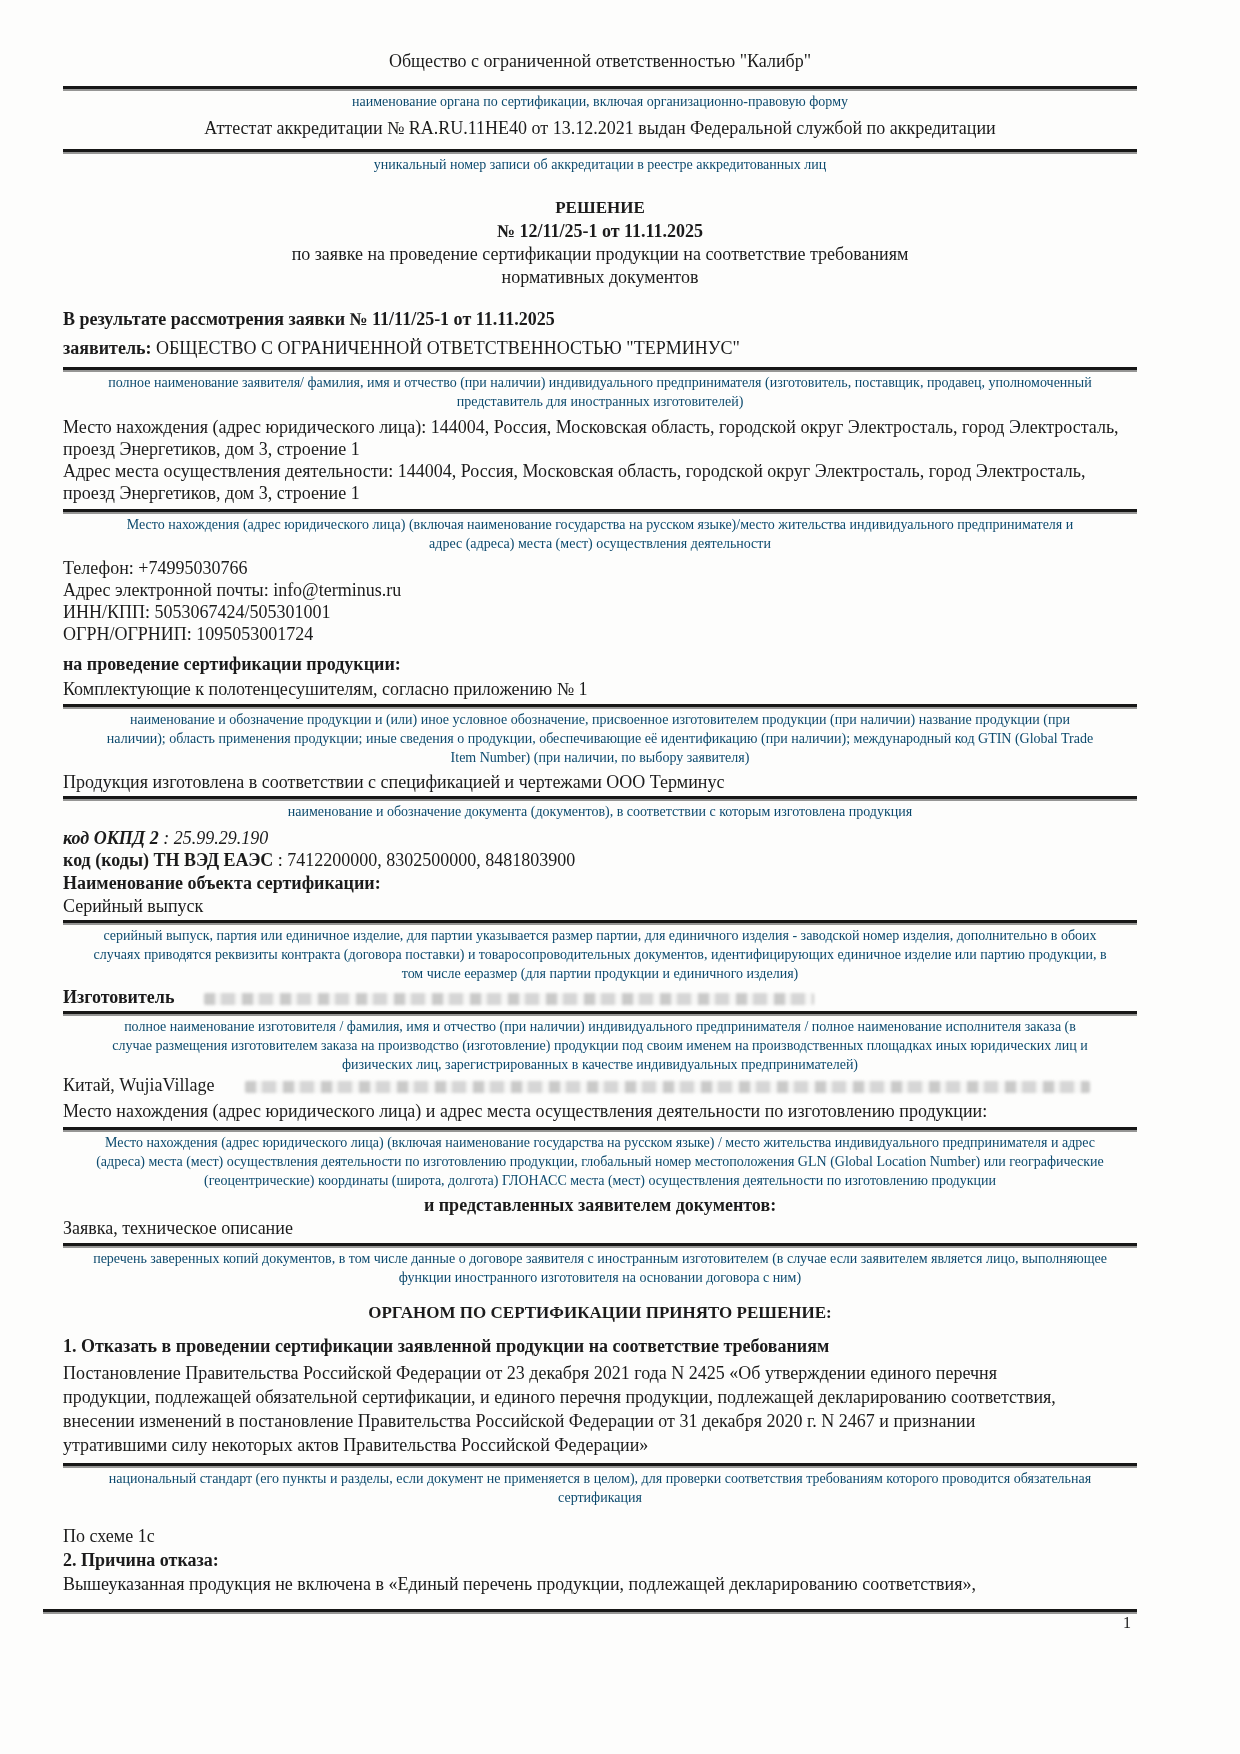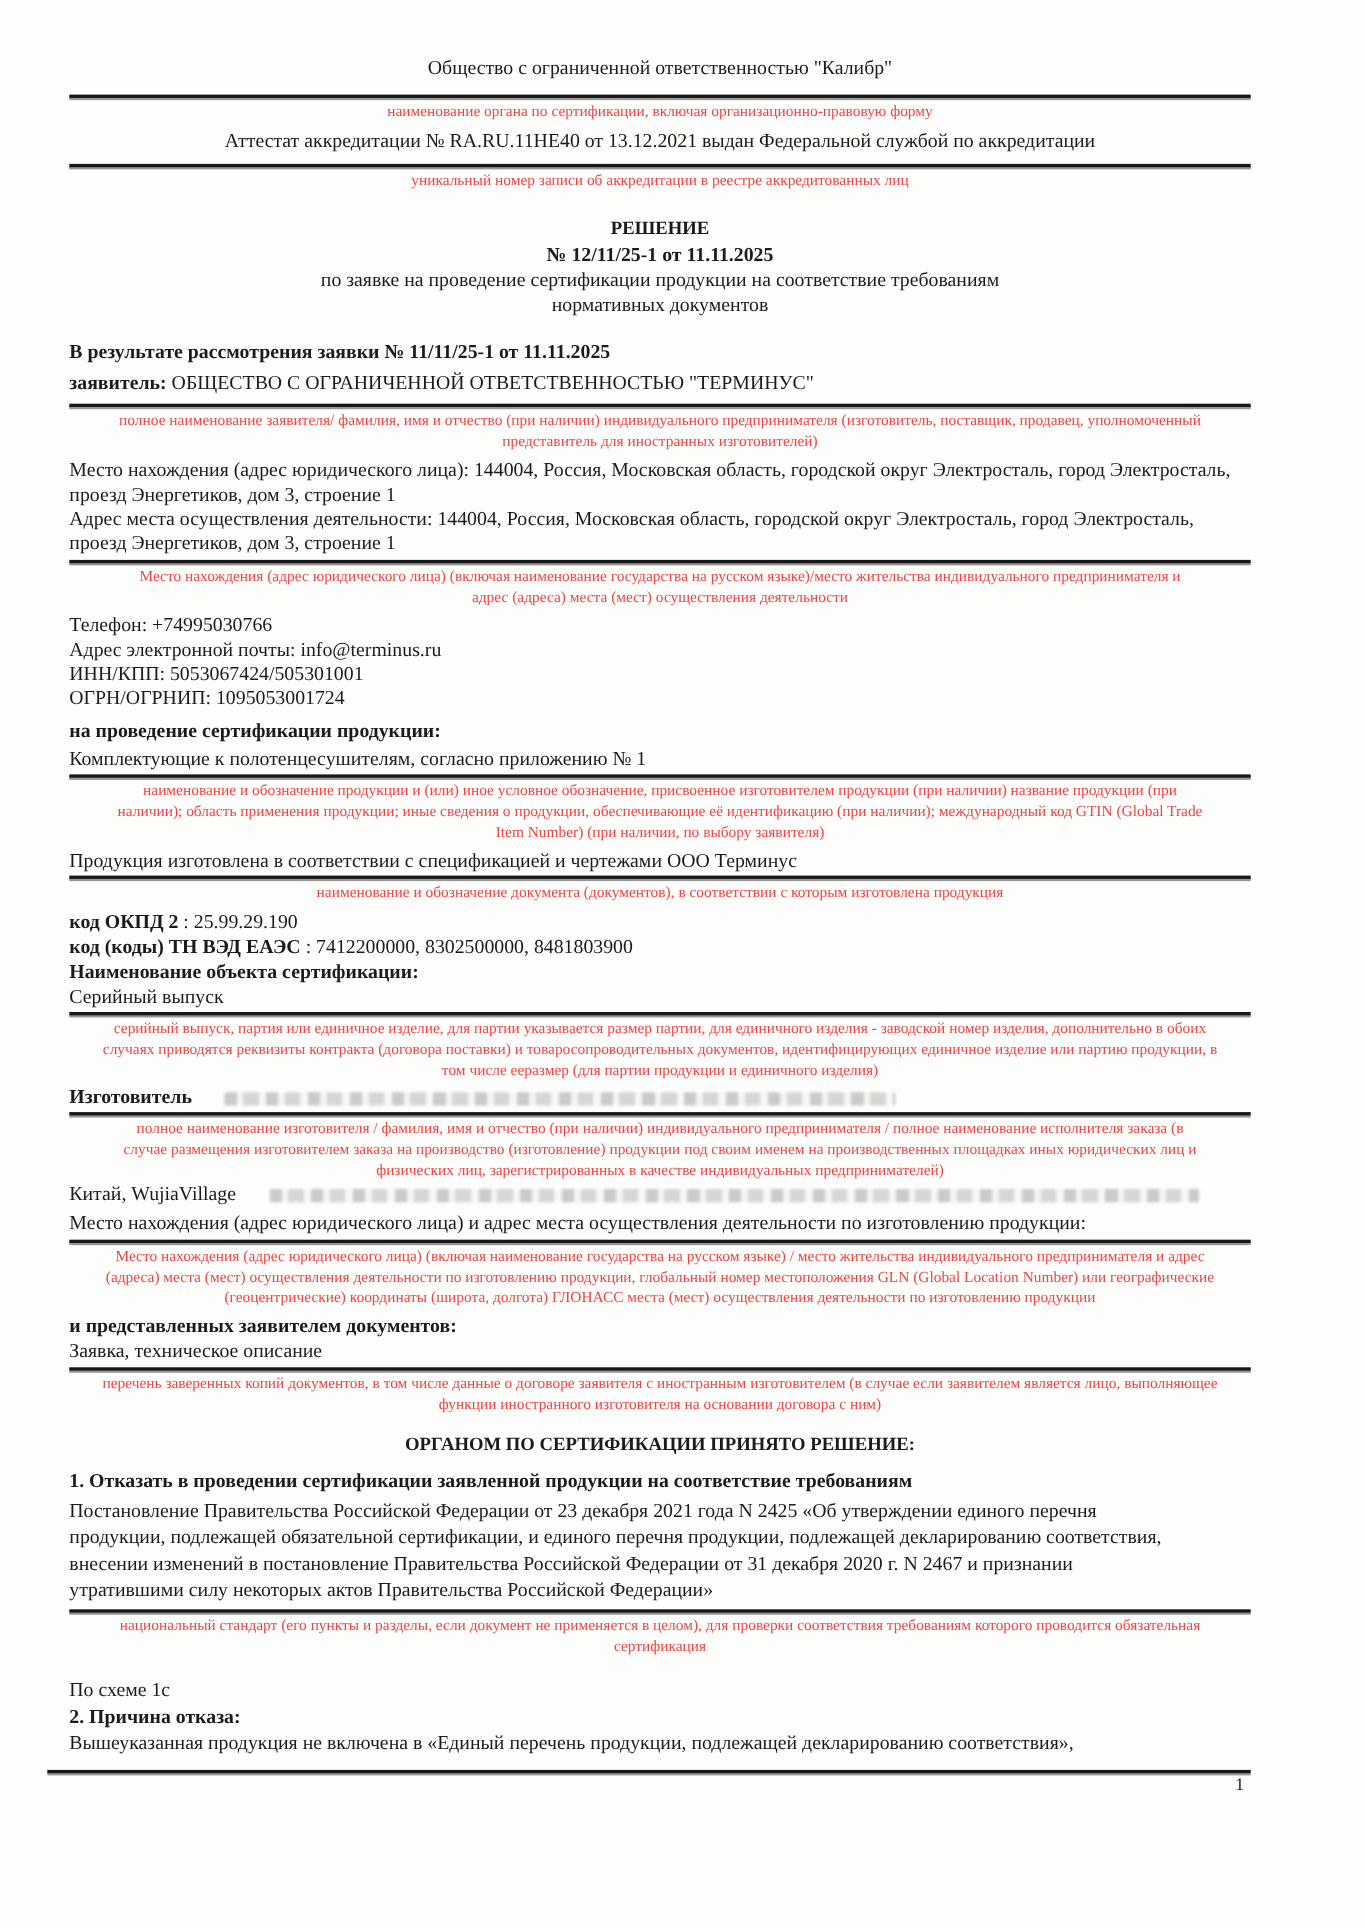--- a/index.html
+++ b/index.html
@@ -8,21 +8,21 @@
     width:1240px;height:1754px;
     background:#fdfdfc;
     font-family:"Liberation Serif","DejaVu Serif",serif;
     color:#1b1b1b;
     overflow:hidden;
   }
   .content{position:absolute;left:63px;top:0;width:1074px;}
   .t{font-size:18px;line-height:22px;}
   .b{font-weight:bold;}
   .c{text-align:center;}
-  .cap{font-size:14px;line-height:19px;text-align:center;margin-left:auto;margin-right:auto;color:#ef4444;}
+  .cap{font-size:14px;line-height:19px;text-align:center;margin-left:auto;margin-right:auto;color:#0c4a6e;}
   .rule{height:3px;background:#171717;box-shadow:0 2px 0 rgba(25,25,25,.45);}
   .big{font-size:17px;line-height:23px;}
   .ghost{
     display:inline-block;vertical-align:middle;height:12px;margin-left:30px;border-radius:2px;
     background:repeating-linear-gradient(90deg,
       rgba(125,125,125,.40) 0 11px, rgba(125,125,125,.07) 11px 17px,
       rgba(125,125,125,.30) 17px 31px, rgba(125,125,125,.05) 31px 38px);
     filter:blur(1.5px);
   }
   .pageno{ text-align:right; font-size:16px; padding-right:6px;}
@@ -63,37 +63,37 @@
 
     <div class="t b" style="margin-top:8px;">на проведение сертификации продукции:</div>
     <div class="t" style="margin-top:3px;">Комплектующие к полотенцесушителям, согласно приложению № 1</div>
     <div class="rule" style="margin-top:4px;"></div>
     <div class="cap" style="margin-top:3px;max-width:1000px;">наименование и обозначение продукции и (или) иное условное обозначение, присвоенное изготовителем продукции (при наличии) название продукции (при наличии); область применения продукции; иные сведения о продукции, обеспечивающие её идентификацию (при наличии); международный код GTIN (Global Trade Item Number) (при наличии, по выбору заявителя)</div>
 
     <div class="t" style="margin-top:4px;">Продукция изготовлена в соответствии с спецификацией и чертежами ООО Терминус</div>
     <div class="rule" style="margin-top:3px;"></div>
     <div class="cap" style="margin-top:3px;">наименование и обозначение документа (документов), в соответствии с которым изготовлена продукция</div>
 
-    <div class="t" style="margin-top:6px;"><span class="b">код ОКПД 2</span> <span>: 25.99.29.190</span></div>
+    <div class="t" style="margin-top:6px;font-style:italic;"><span class="b">код ОКПД 2</span> <span>: 25.99.29.190</span></div>
     <div class="t"><span class="b">код (коды) ТН ВЭД ЕАЭС</span> <span>: 7412200000, 8302500000, 8481803900</span></div>
     <div class="t b" style="margin-top:1px;">Наименование объекта сертификации:</div>
     <div class="t" style="margin-top:1px;">Серийный выпуск</div>
     <div class="rule" style="margin-top:3px;"></div>
     <div class="cap" style="margin-top:3px;max-width:1030px;">серийный выпуск, партия или единичное изделие, для партии указывается размер партии, для единичного изделия - заводской номер изделия, дополнительно в обоих случаях приводятся реквизиты контракта (договора поставки) и товаросопроводительных документов, идентифицирующих единичное изделие или партию продукции, в том числе ееразмер (для партии продукции и единичного изделия)</div>
 
     <div class="t b" style="margin-top:3px;"><span class="vspan">Изготовитель</span><span class="ghost" style="width:610px;"></span></div>
     <div class="rule" style="margin-top:3px;"></div>
     <div class="cap" style="margin-top:3px;max-width:980px;">полное наименование изготовителя / фамилия, имя и отчество (при наличии) индивидуального предпринимателя / полное наименование исполнителя заказа (в случае размещения изготовителем заказа на производство (изготовление) продукции под своим именем на производственных площадках иных юридических лиц и физических лиц, зарегистрированных в качестве индивидуальных предпринимателей)</div>
 
     <div class="t"><span class="vspan">Китай, WujiaVillage</span><span class="ghost" style="width:845px;"></span></div>
     <div class="t" style="margin-top:4px;">Место нахождения (адрес юридического лица) и адрес места осуществления деятельности по изготовлению продукции:</div>
     <div class="rule" style="margin-top:5px;"></div>
     <div class="cap" style="margin-top:3px;max-width:1030px;">Место нахождения (адрес юридического лица) (включая наименование государства на русском языке) / место жительства индивидуального предпринимателя и адрес (адреса) места (мест) осуществления деятельности по изготовлению продукции, глобальный номер местоположения GLN (Global Location Number) или географические (геоцентрические) координаты (широта, долгота) ГЛОНАСС места (мест) осуществления деятельности по изготовлению продукции</div>
 
-    <div class="t b" style="margin-top:4px;">и представленных заявителем документов:</div>
+    <div class="t b" style="margin-top:4px;text-align:center;">и представленных заявителем документов:</div>
     <div class="t" style="margin-top:1px;">Заявка, техническое описание</div>
     <div class="rule" style="margin-top:4px;"></div>
     <div class="cap" style="margin-top:3px;max-width:1030px;">перечень заверенных копий документов, в том числе данные о договоре заявителя с иностранным изготовителем (в случае если заявителем является лицо, выполняющее функции иностранного изготовителя на основании договора с ним)</div>
 
     <div class="t b c big" style="margin-top:14px;">ОРГАНОМ ПО СЕРТИФИКАЦИИ ПРИНЯТО РЕШЕНИЕ:</div>
     <div class="t b" style="margin-top:11px;">1. Отказать в проведении сертификации заявленной продукции на соответствие требованиям</div>
     <div class="t" style="margin-top:4px;max-width:1020px;line-height:24px;">Постановление Правительства Российской Федерации от 23 декабря 2021 года N 2425 «Об утверждении единого перечня продукции, подлежащей обязательной сертификации, и единого перечня продукции, подлежащей декларированию соответствия, внесении изменений в постановление Правительства Российской Федерации от 31 декабря 2020 г. N 2467 и признании утратившими силу некоторых актов Правительства Российской Федерации»</div>
     <div class="rule" style="margin-top:6px;"></div>
     <div class="cap" style="margin-top:3px;max-width:1020px;">национальный стандарт (его пункты и разделы, если документ не применяется в целом), для проверки соответствия требованиям которого проводится обязательная сертификация</div>
 

